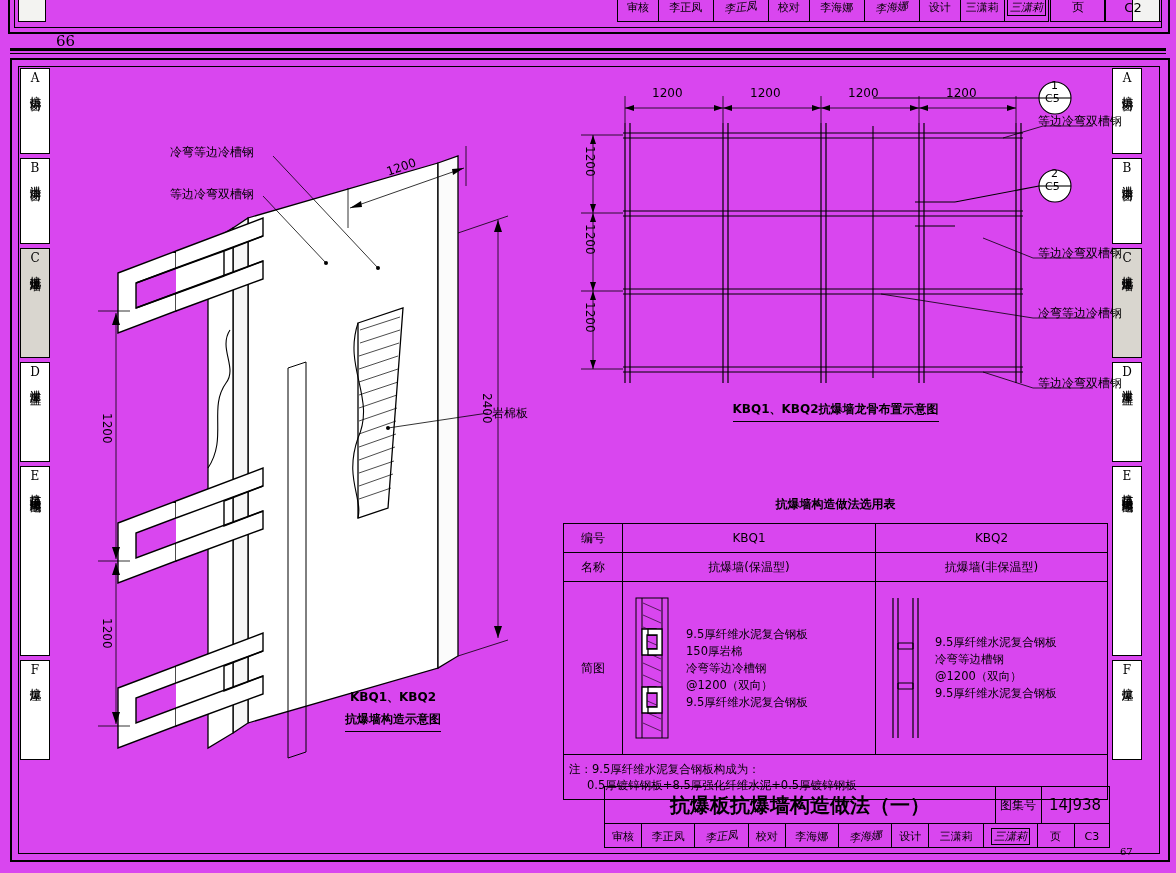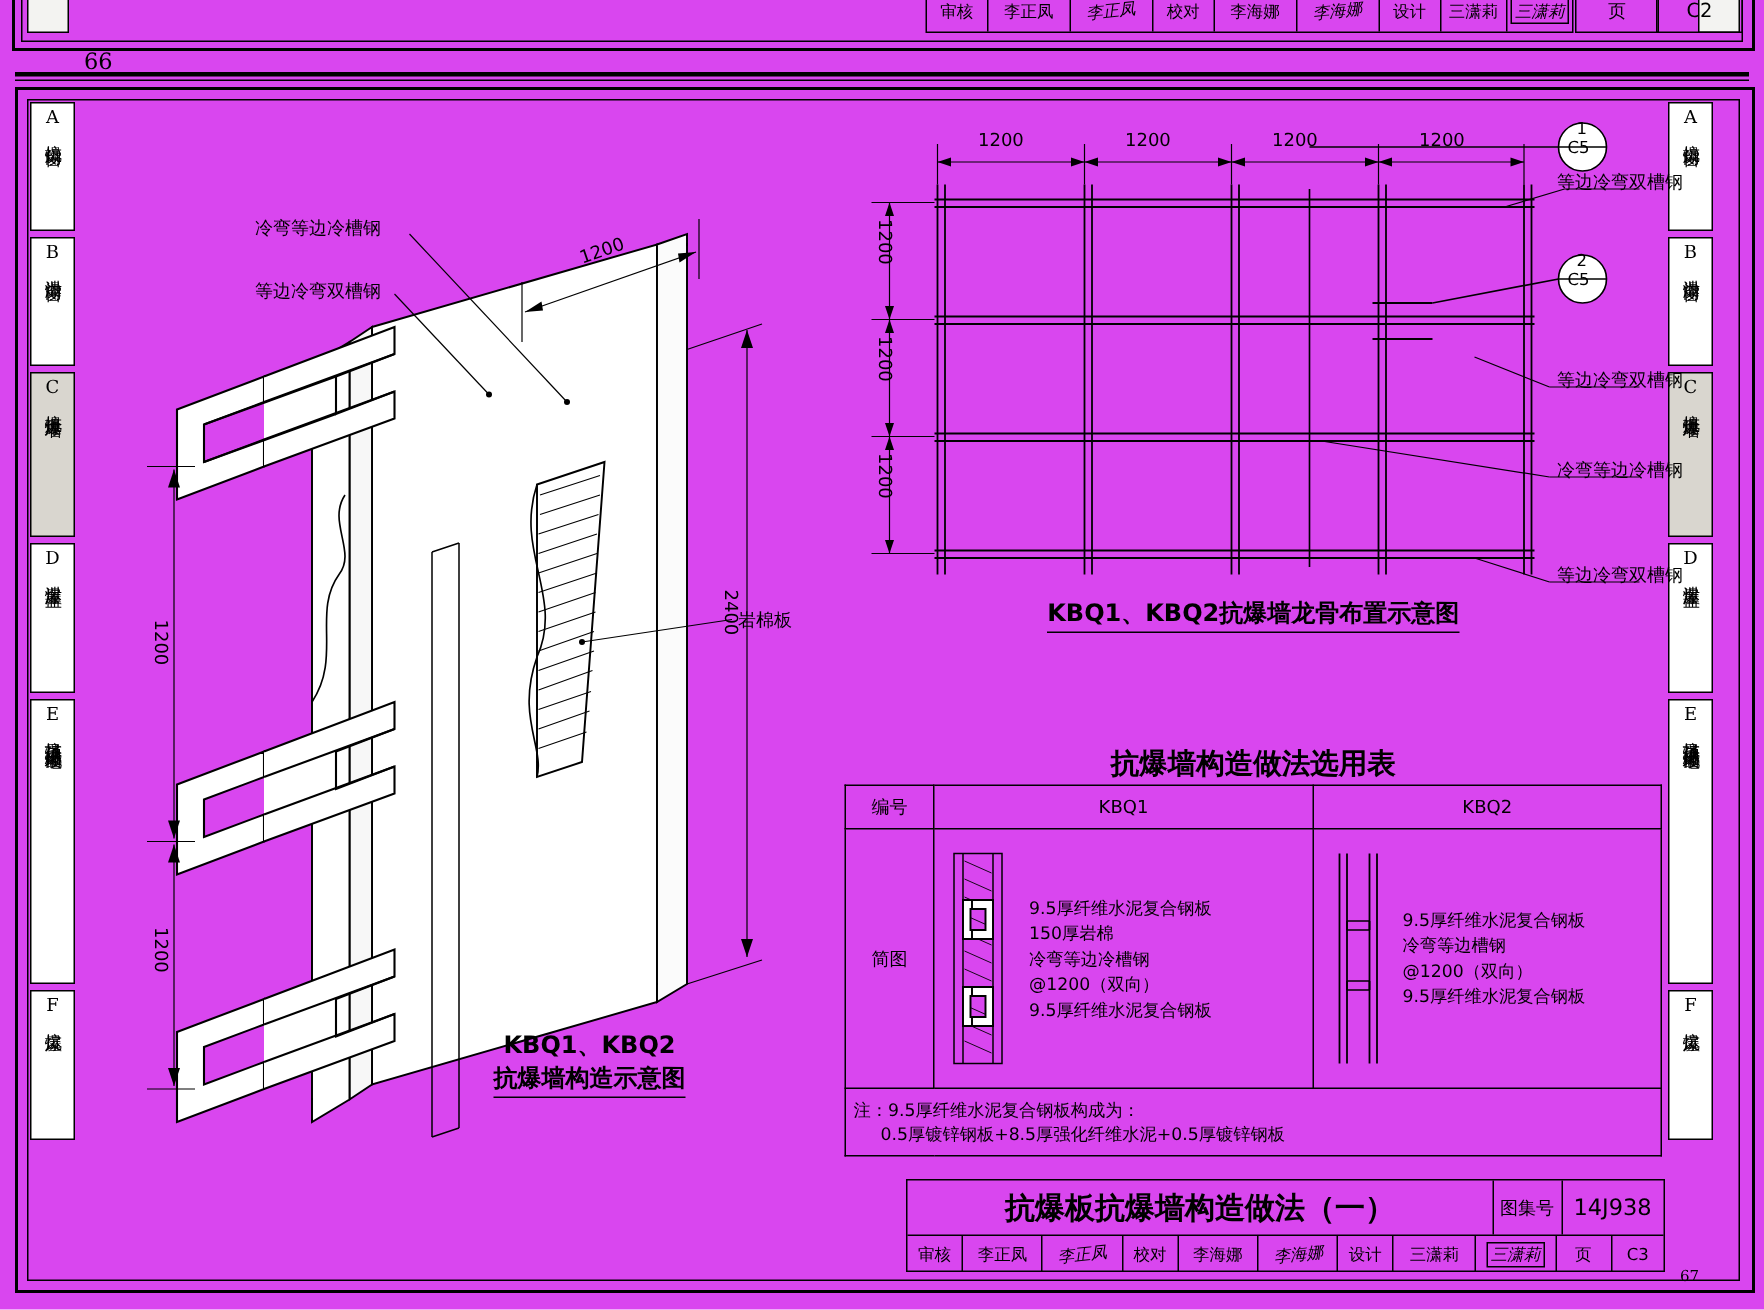--- a/index.html
+++ b/index.html
@@ -41,28 +41,28 @@
 
   
   .draw{position:absolute;left:46px;top:8px;width:1050px;height:712px;}
 
   
   .iso{position:absolute;left:0px;top:0px;width:500px;height:700px;}
 
   .lbl{position:absolute;font-size:12px;font-family:"DejaVu Sans","Liberation Sans",sans-serif;white-space:nowrap;}
   .vert{writing-mode:vertical-rl;text-orientation:mixed;}
 
-  .cap{position:absolute;text-align:center;font-size:16px;font-weight:bold;line-height:22px;}
+  .cap{position:absolute;text-align:center;font-size:12px;font-weight:bold;line-height:22px;}
   .underline{border-bottom:1.5px solid #000;display:inline-block;padding-bottom:1px;}
 
   
   .frm{position:absolute;left:505px;top:10px;width:545px;height:390px;}
 
   
-  .tbl-title{position:absolute;left:505px;top:428px;width:545px;text-align:center;font-size:19px;font-weight:bold;}
+  .tbl-title{position:absolute;left:505px;top:428px;width:545px;text-align:center;font-size:12px;font-weight:bold;}
   table.sel{position:absolute;left:505px;top:455px;width:545px;border-collapse:collapse;font-size:12px;}
   table.sel td{border:1px solid #000;padding:2px 3px;text-align:center;vertical-align:middle;}
   .note-cell{text-align:left!important;font-size:11.5px;line-height:16px;padding:3px 5px!important;}
 
   .legend{font-size:11.5px;line-height:17px;text-align:left;}
 
   
   .titleblock{position:absolute;left:592px;top:726px;width:504px;height:60px;border:1px solid #000;}
   .tb-main{position:absolute;left:0;top:0;width:390px;height:36px;border-right:1px solid #000;display:flex;align-items:center;justify-content:center;font-size:20px;font-weight:bold;}
   .tb-no-lab{position:absolute;left:390px;top:0;width:46px;height:36px;border-right:1px solid #000;display:flex;align-items:center;justify-content:center;font-size:12px;}
@@ -378,20 +378,25 @@
       </div>
 
       <div class="tbl-title">抗爆墙构造做法选用表</div>
 
       <table class="sel">
         <tbody>
             <tr>
           <td style="width:52px;height:24px">编号</td>
           <td style="width:246px">KBQ1</td>
           <td>KBQ2</td>
+        </tr>
+        <tr>
+          <td style="height:24px">名称</td>
+          <td>抗爆墙(保温型)</td>
+          <td>抗爆墙(非保温型)</td>
         </tr>
         <tr>
           <td style="height:168px">简图</td>
           <td>
             <div style="display:flex;align-items:center;gap:8px;">
               <svg width="52" height="150" viewBox="0 0 52 150">
                 <g stroke="#000" fill="none" stroke-width="1">
                   <rect x="10" y="5" width="32" height="140"></rect>
                   <line x1="16" y1="5" x2="16" y2="145"></line>
                   <line x1="36" y1="5" x2="36" y2="145"></line>

